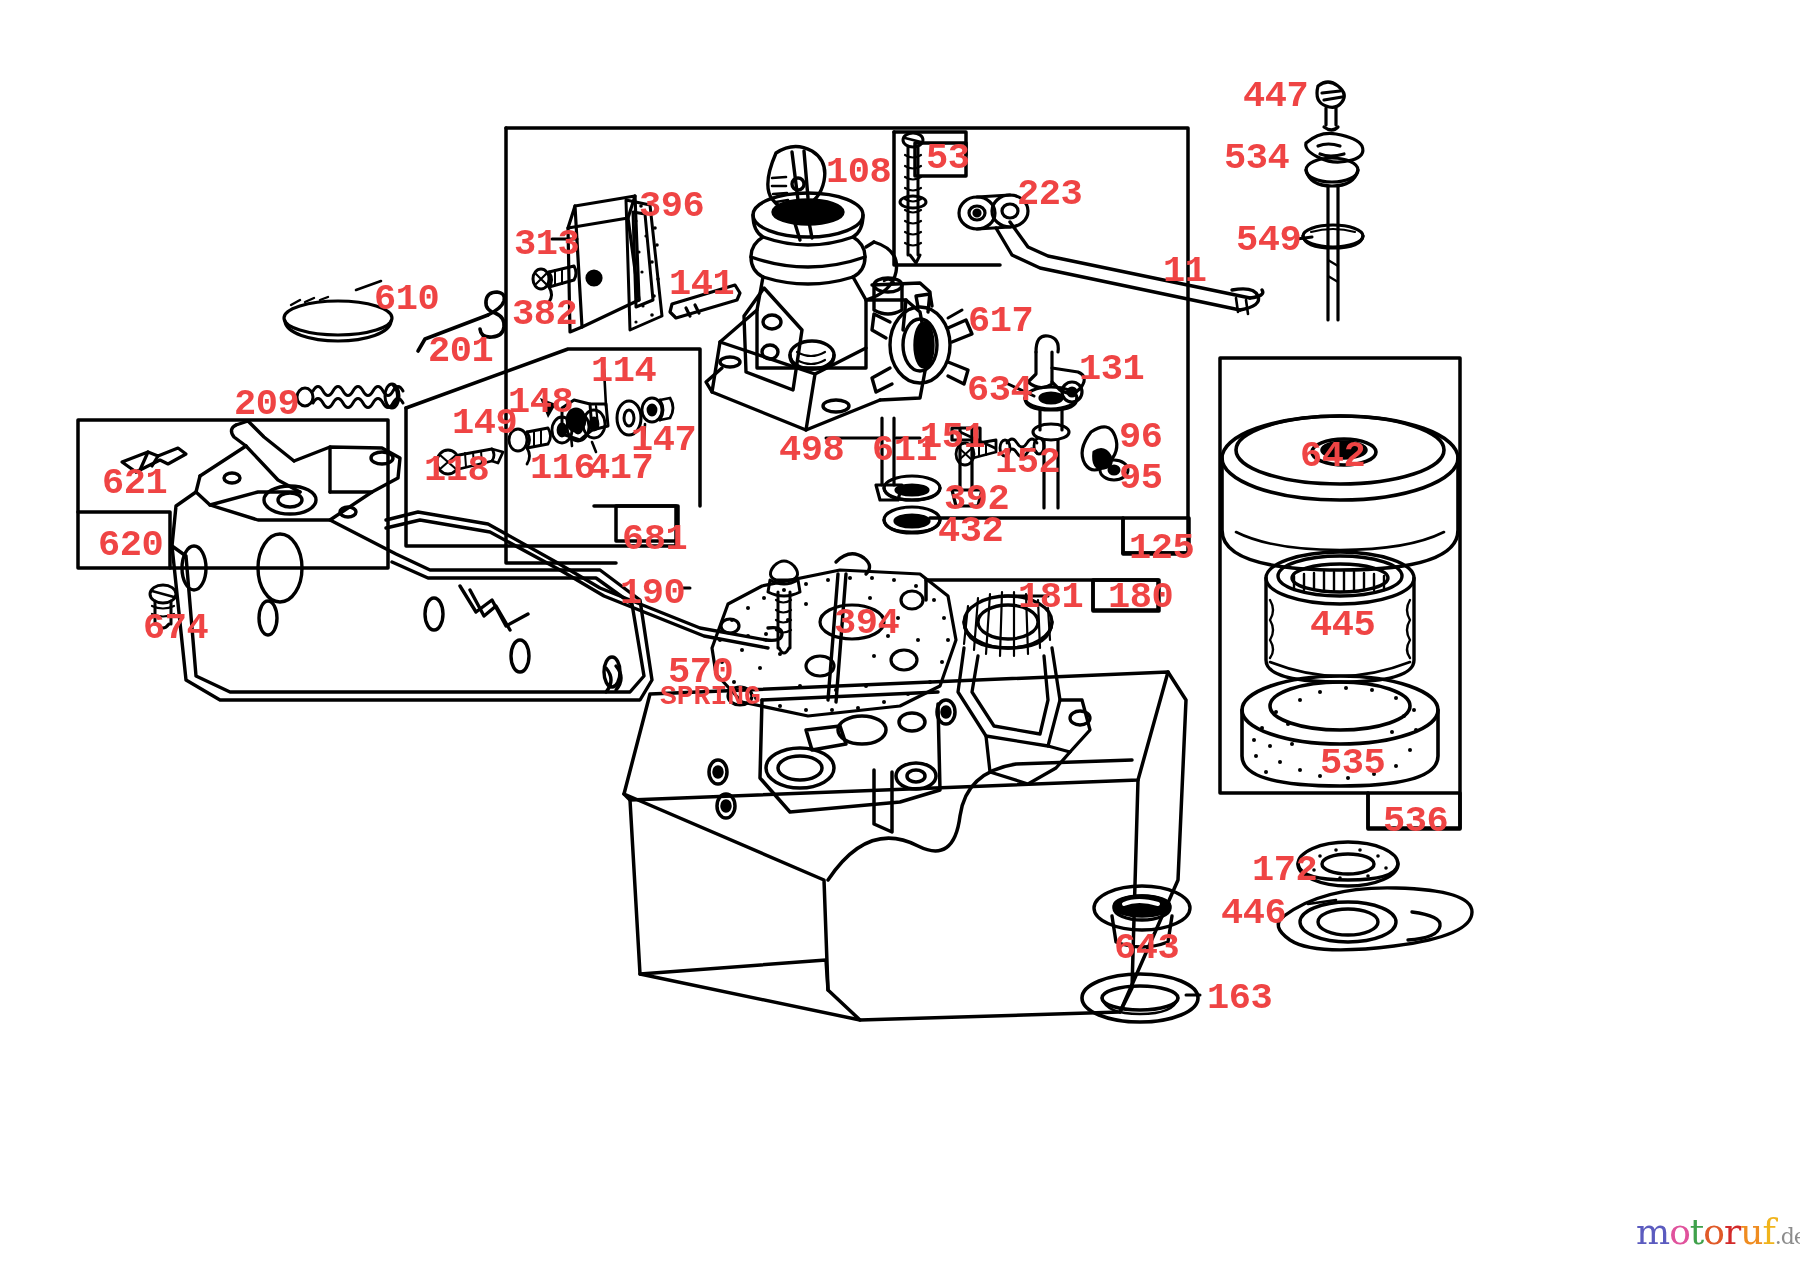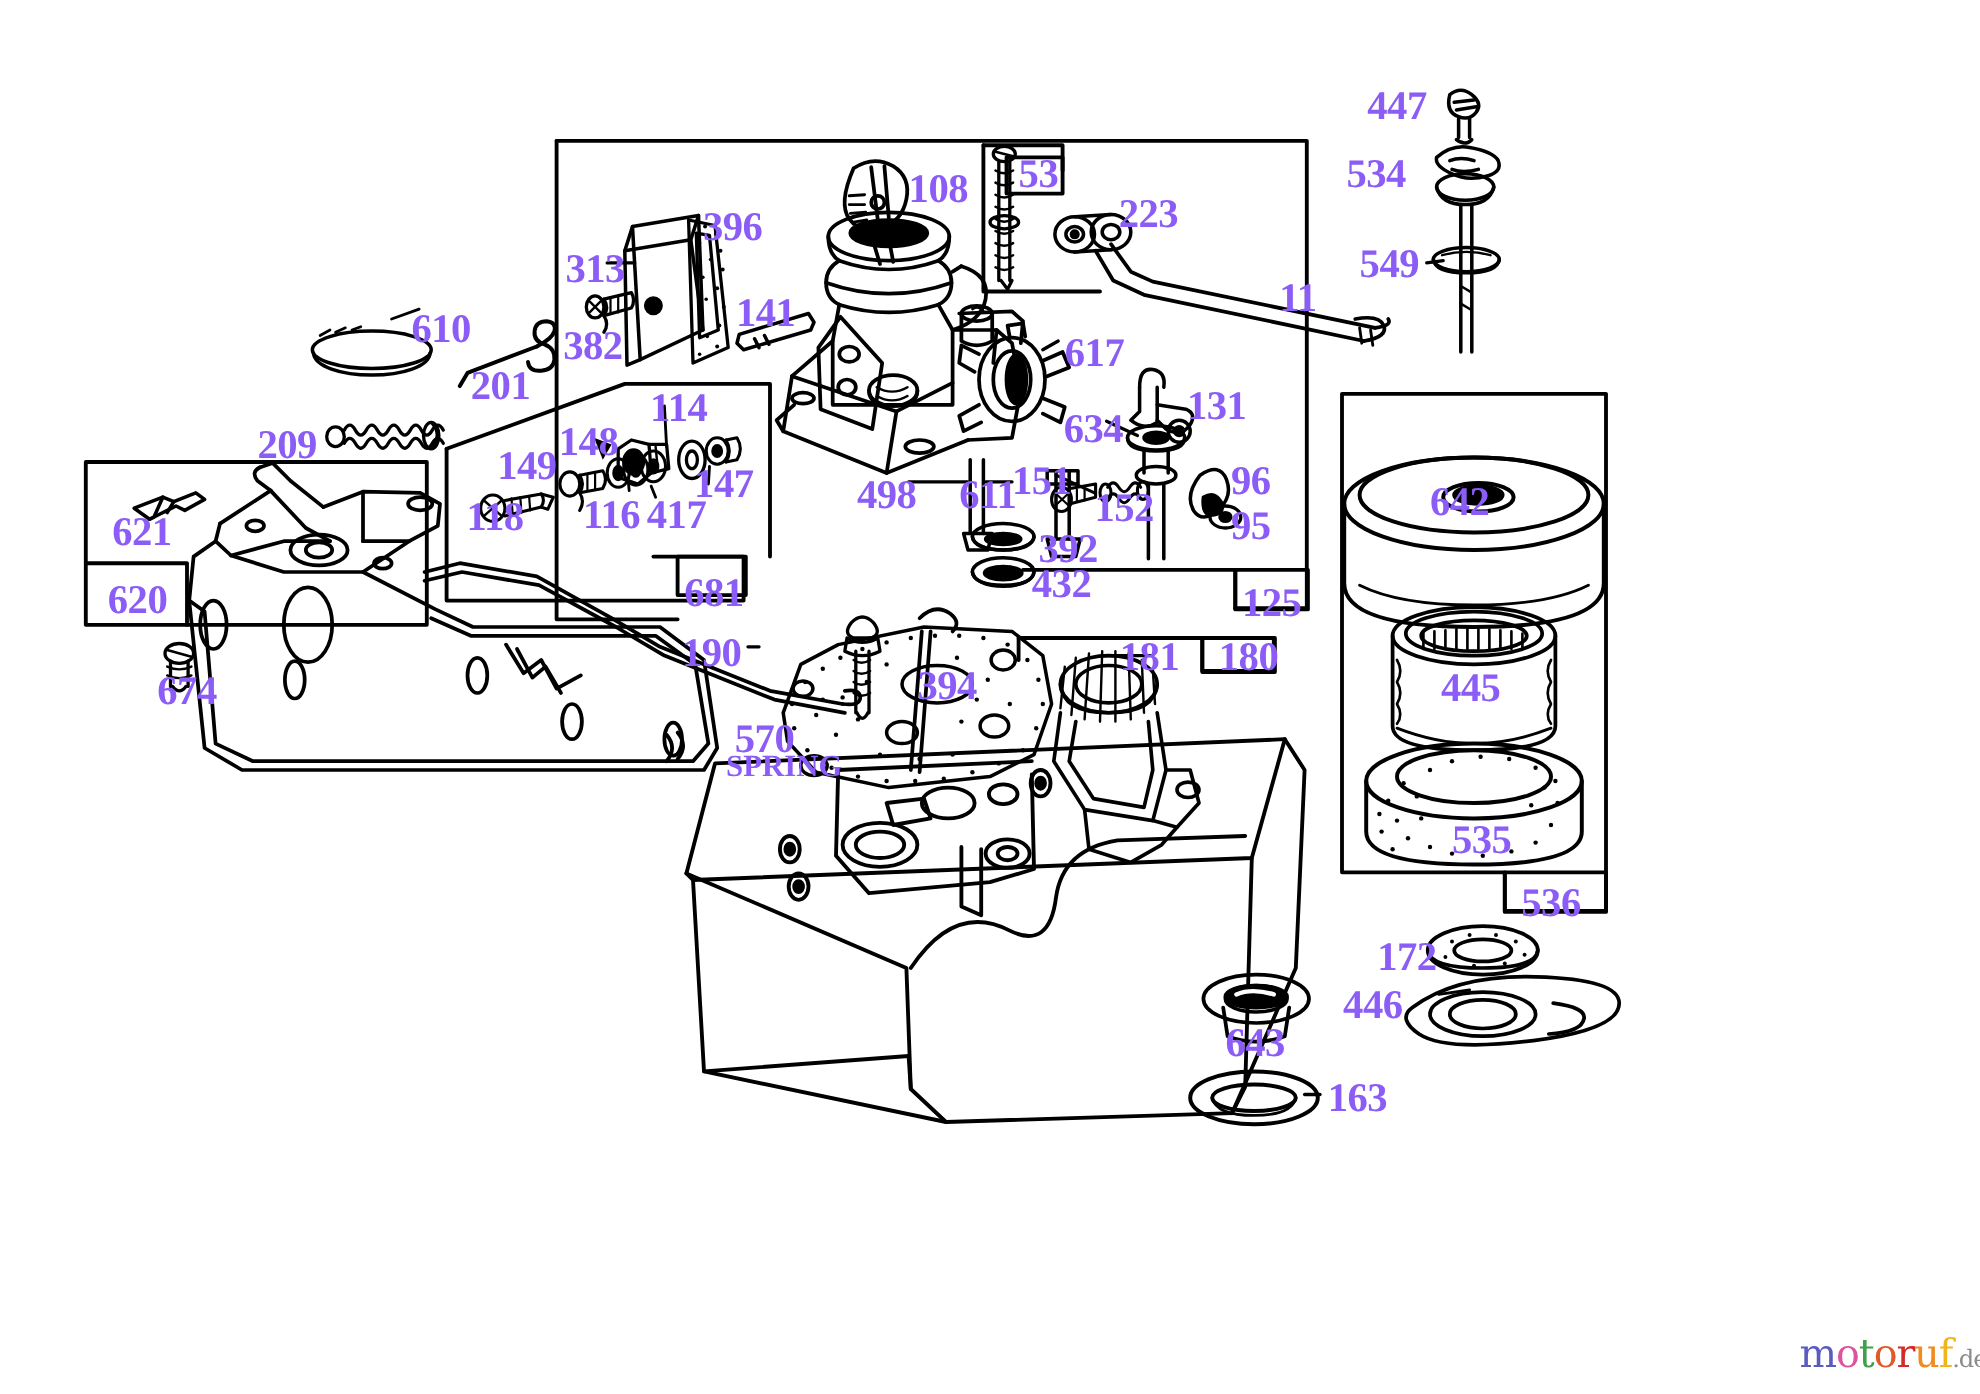--- a/index.html
+++ b/index.html
@@ -1,20 +1,20 @@
 <!DOCTYPE html>
 <html><head>
 <meta charset="utf-8">
 <style>
   html,body{margin:0;padding:0;background:#fff;}
   body{width:1800px;height:1267px;font-family:"DejaVu Sans",sans-serif;overflow:hidden;}
   #stage{position:relative;width:1800px;height:1267px;background:#fff;}
   #stage svg.layer{position:absolute;left:0;top:0;width:1800px;height:1267px;}
-  .lbl{position:absolute;font-family:Liberation Serif, serif;font-weight:700;
-       color:#8b5cf6;white-space:nowrap;letter-spacing:-0.5px;line-height:1;}
+  .lbl{position:absolute;font-family:Liberation Mono, monospace;font-weight:700;
+       color:#ef4444;white-space:nowrap;letter-spacing:-0.5px;line-height:1;}
   .lbl.n{font-size:37px;}
   .lbl.spring{font-size:28px;letter-spacing:0px;}
   #logo{position:absolute;left:1636px;top:1214px;font-family:"DejaVu Serif",serif;
         font-size:36px;font-weight:400;letter-spacing:-1px;line-height:1;}
   #logo .de{font-size:22px;color:#8c8c8c;text-align:center;}
   .dotted{fill:#000;}
 </style>
 </head>
 <body>
 

